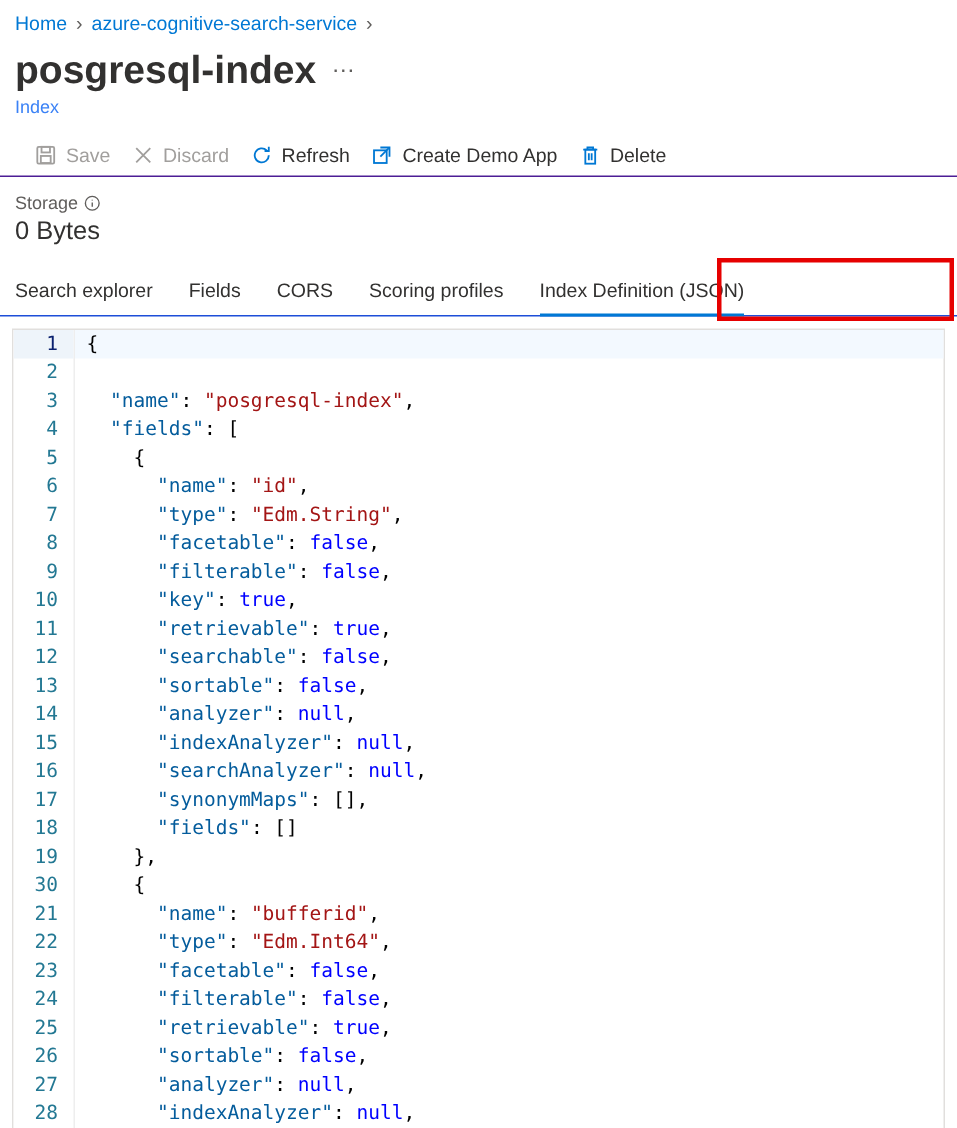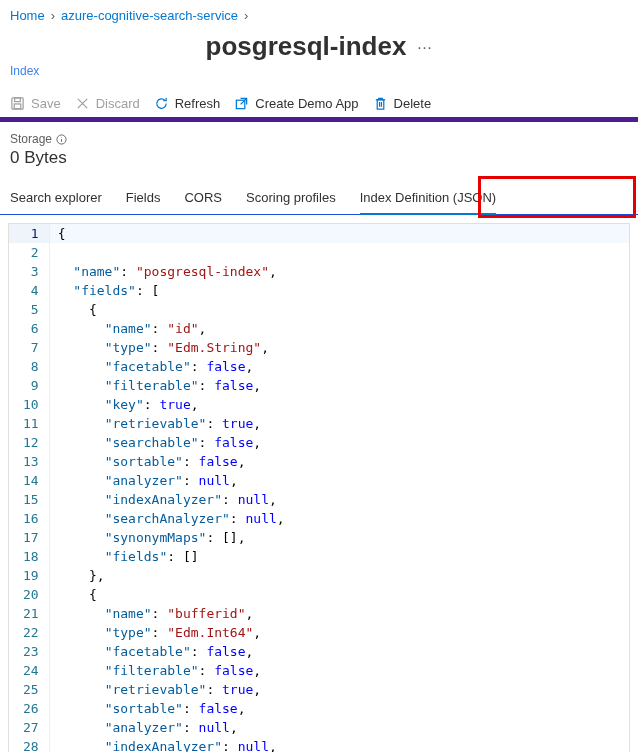--- a/index.html
+++ b/index.html
@@ -12,30 +12,30 @@
   }
   a { color: #0078d4; text-decoration: none; }
   .breadcrumb {
     padding: 8px 10px 4px 10px;
     font-size: 13px;
     display: flex;
     align-items: center;
     gap: 6px;
   }
   .breadcrumb .sep { color: #605e5c; }
-  .title-block { padding: 4px 10px 2px 10px; display:flex; align-items:center; gap:10px;justify-content:center;}
+  .title-block { padding: 4px 10px 2px 10px; display:flex; align-items:center; gap:10px;}
   .title-block h1 { font-size: 26px; font-weight: 600; }
   .subtitle { padding: 0 10px 12px 10px; font-size: 12px; color: #3b82f6; }
   .ellipsis { color:#605e5c; font-size:16px; padding-bottom:6px;}
   .toolbar {
     display: flex;
     align-items: flex-end;
     gap: 14px;
-    padding: 6px 10px;
-    border-bottom: 5px solid #4c1d95;
+    padding: 6px 23px;
+    border-bottom: 1px solid #4c1d95;
     font-size: 13px;
   }
   .tb-btn { display: flex; align-items: center; gap: 6px; cursor: pointer; color:#323130;}
   .tb-btn.disabled { color: #a19f9d; cursor: default; }
   .tb-btn svg { width: 15px; height: 15px; }
   .tb-btn.blue svg { stroke:#0078d4; }
   .stats { display: flex; gap: 60px; padding: 10px 10px 14px 10px; }
   .stat-label { font-size: 12px; color: #605e5c; display:flex; align-items:center; gap:4px;}
   .stat-label svg { width:11px; height:11px; }
   .stat-value { font-size: 17px; font-weight: 400; margin-top:2px;}
@@ -178,21 +178,21 @@
       <div>10</div>
       <div>11</div>
       <div>12</div>
       <div>13</div>
       <div>14</div>
       <div>15</div>
       <div>16</div>
       <div>17</div>
       <div>18</div>
       <div>19</div>
-      <div>20</div>
+      <div>30</div>
       <div>21</div>
       <div>22</div>
       <div>23</div>
       <div>24</div>
       <div>25</div>
       <div>26</div>
       <div>27</div>
       <div>28</div>
     </div>
   <div class="code" id="code"><span class="cur"><span class="p">{</span></span>

